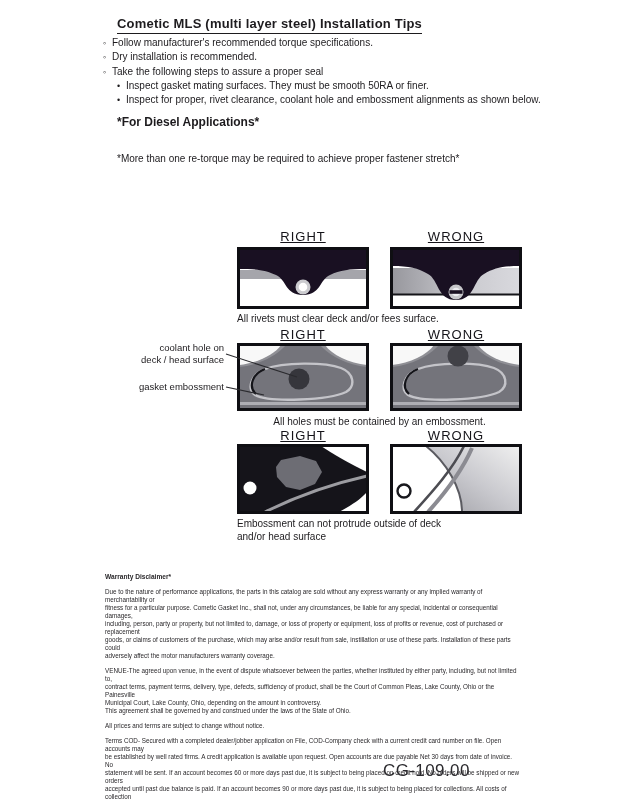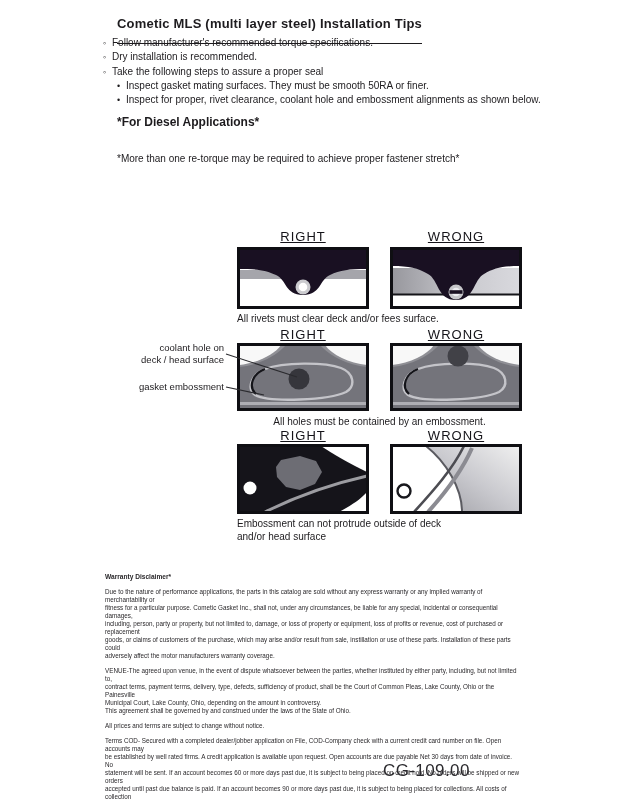--- a/index.html
+++ b/index.html
@@ -1,20 +1,20 @@
 <!DOCTYPE html>
 <html><head>
 <meta charset="utf-8">
 <style>
   html,body{margin:0;padding:0;background:#e9e9e9;}
   .page{position:relative;width:618px;height:800px;background:#ffffff;overflow:hidden;
         font-family:"Liberation Sans", sans-serif;color:#1d1b1e;}
   .abs{position:absolute;}
   .title{font-size:13px;font-weight:bold;display:inline-block;border-bottom:1.6px solid #1d1b1e;
-         padding-bottom:12px;letter-spacing:.2px;}
+         padding-bottom:2px;letter-spacing:.2px;}
   .bullets{font-size:10px;line-height:14.3px;}
   .b-item{white-space:nowrap;}
   .b-dot{display:inline-block;width:9px;font-size:9px;}
   .b-sub{padding-left:14px;}
   .diesel{width:432px;font-size:10px;line-height:14.2px;}
   .diesel h2{font-size:12px;font-weight:bold;margin:0 0 23px 0;}
   .diesel p{margin:0 0 8px 0;}
   .pre{white-space:pre-line;}
   .dlabel{width:132px;text-align:center;font-size:13px;letter-spacing:1px;color:#141318;text-decoration:underline;}
   .caption{font-size:10px;line-height:13px;color:#1d1b1e;}

